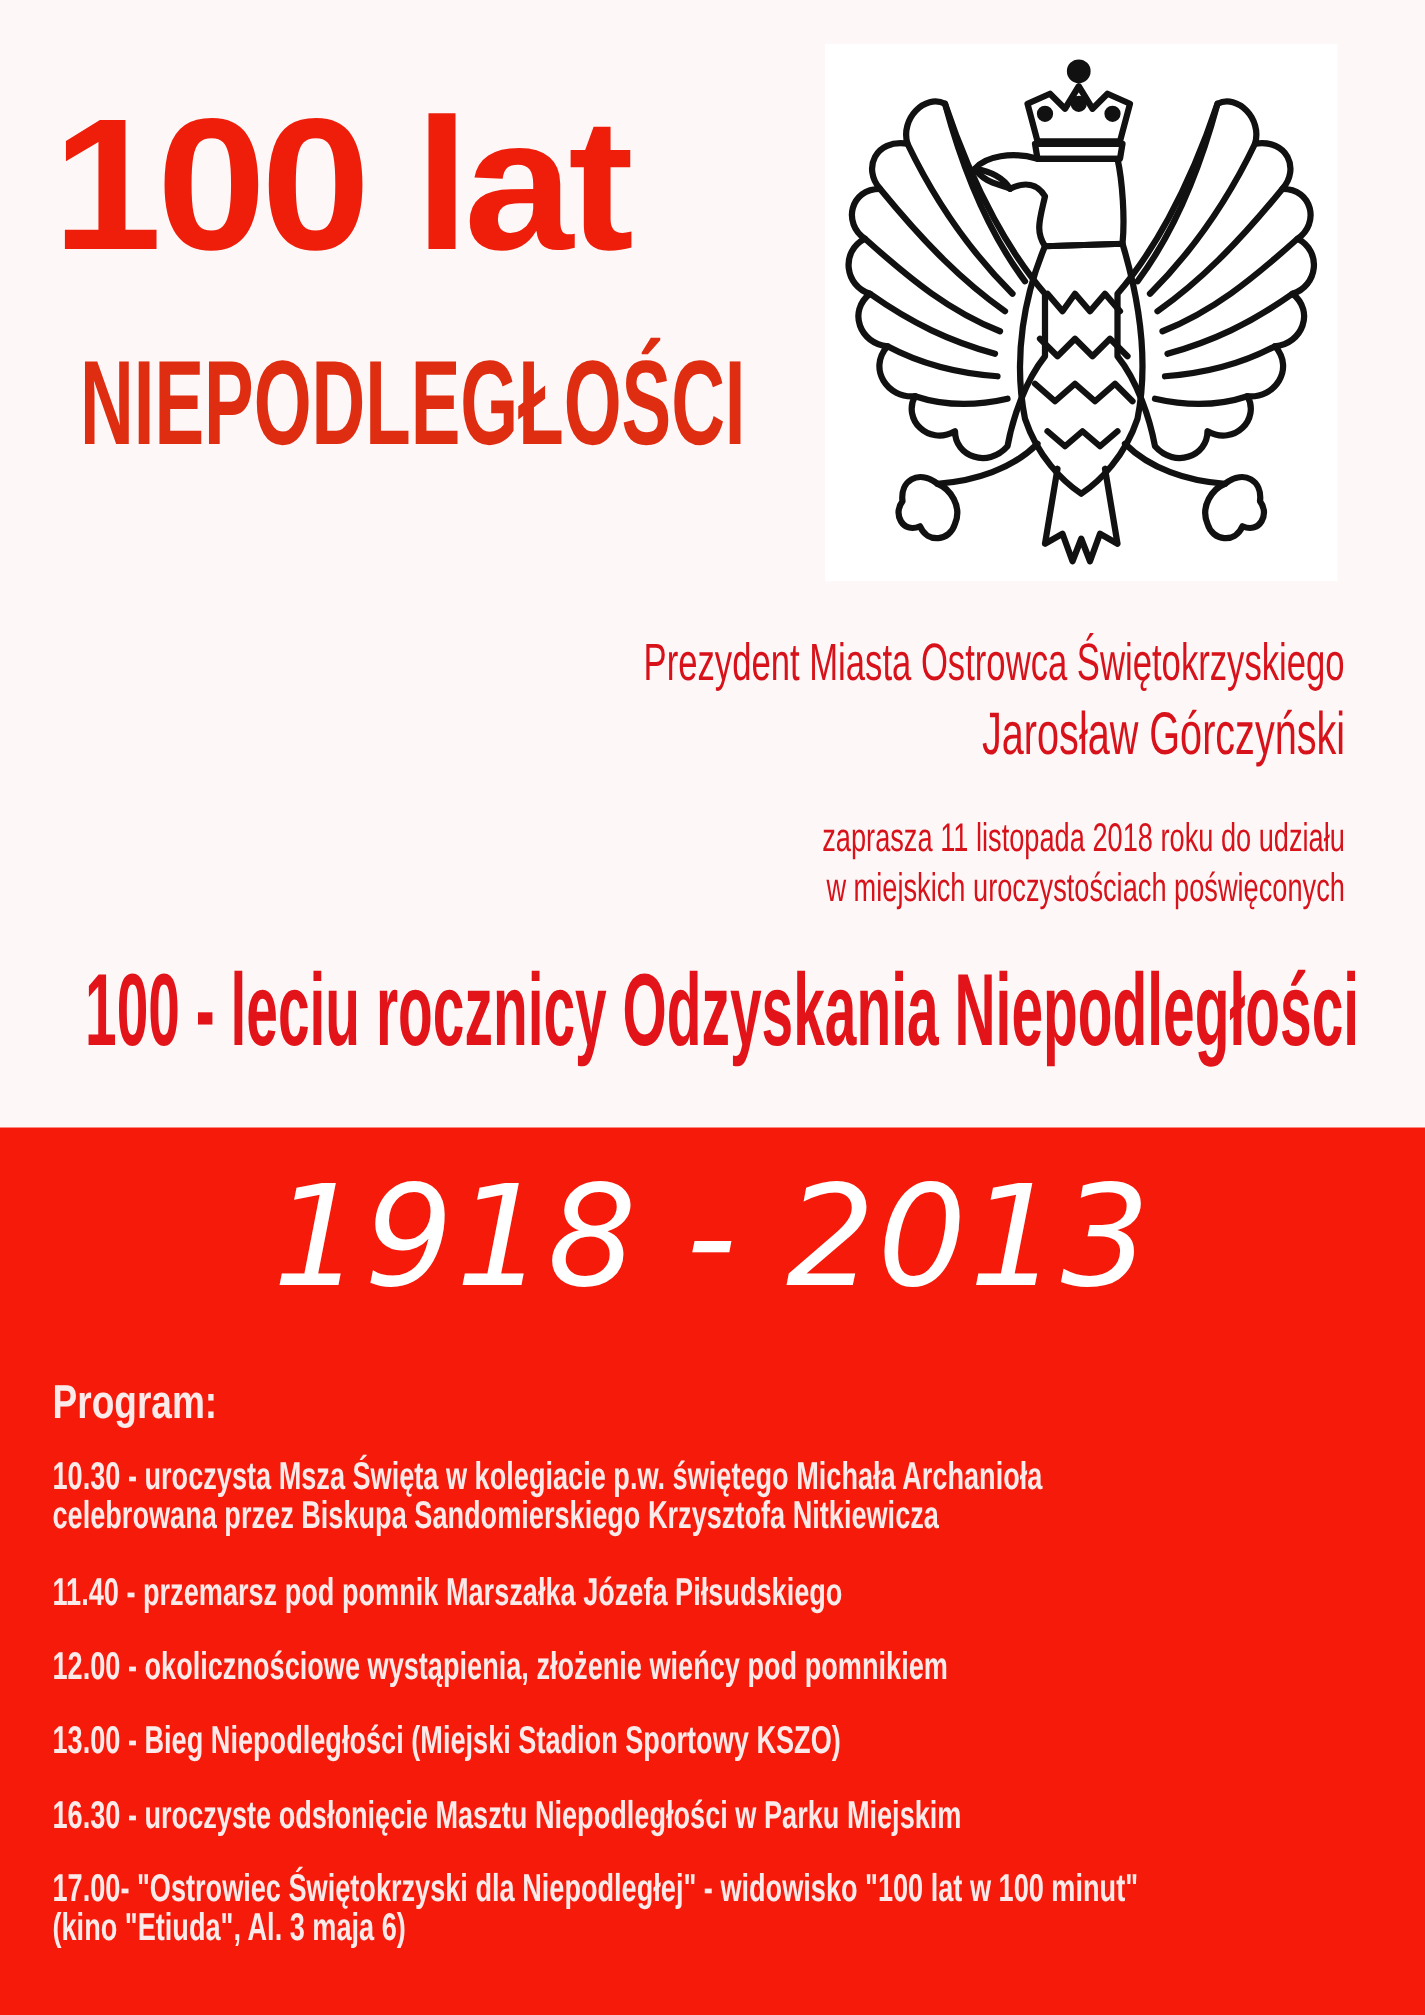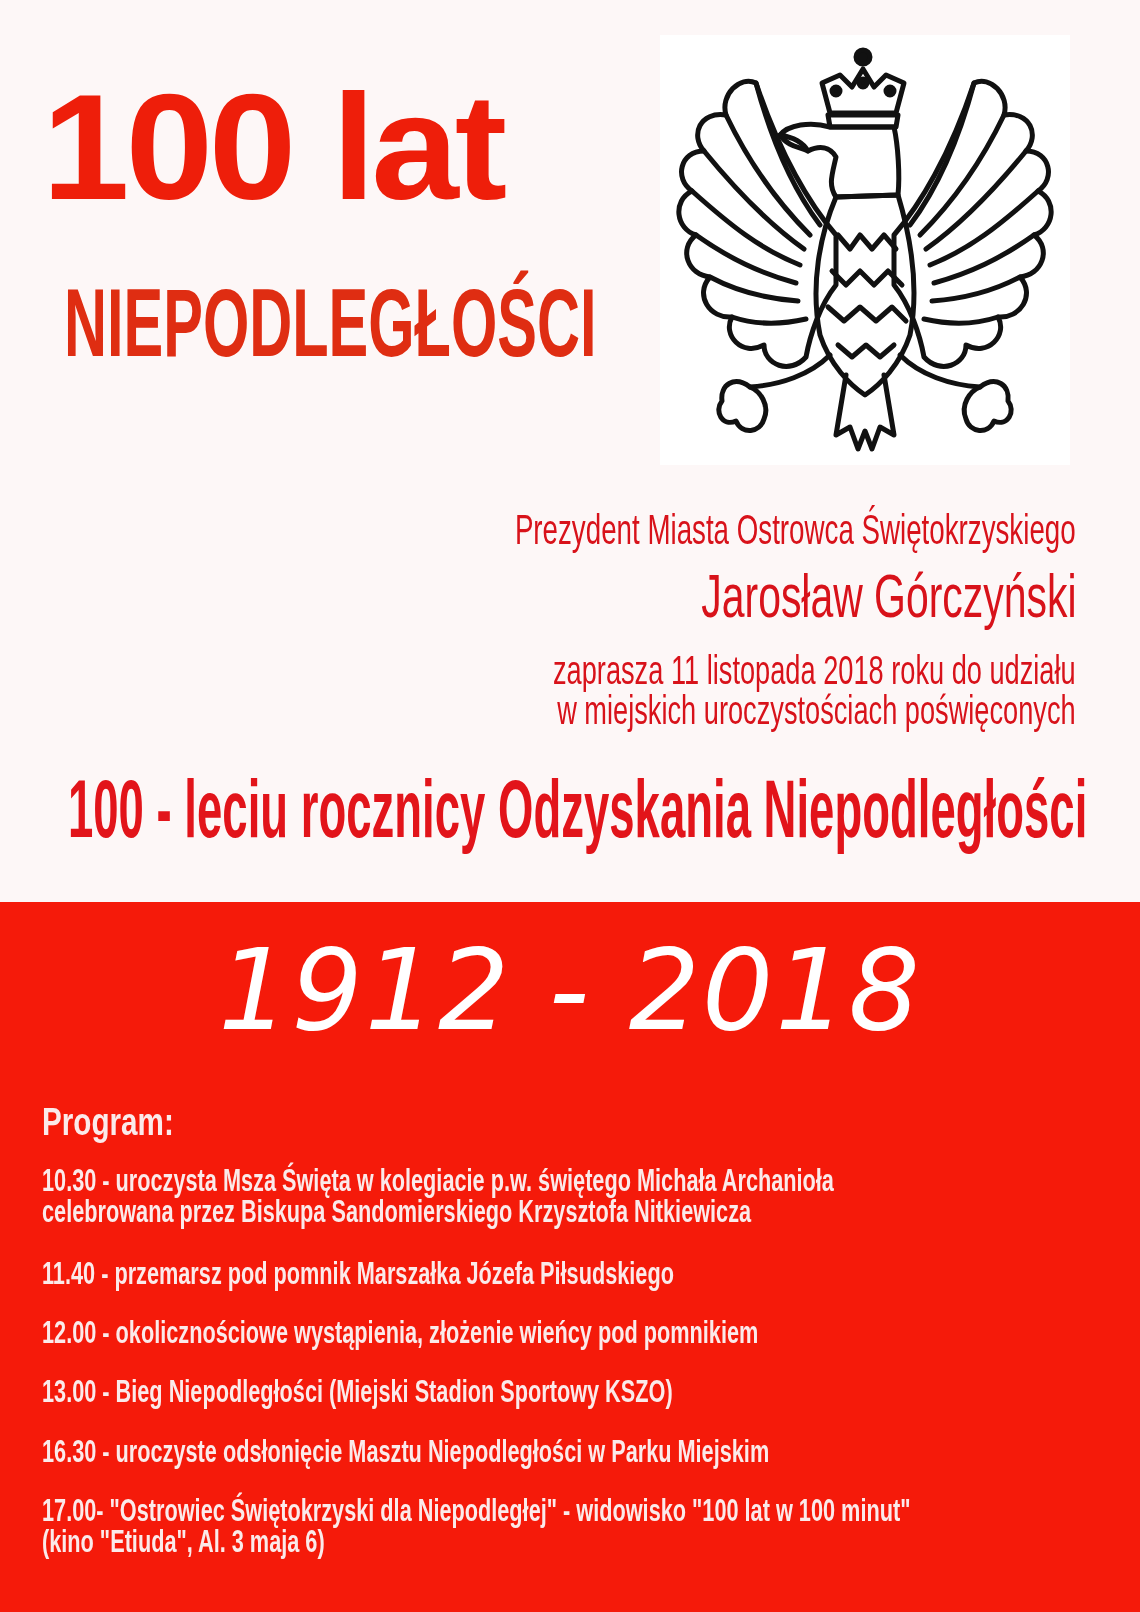--- a/index.html
+++ b/index.html
@@ -7,23 +7,23 @@
   .top { position:absolute; left:0; top:0; width:1140px; height:902px; background:#fdf7f7; }
   .bottom { position:absolute; left:0; top:902px; width:1140px; height:710px; background:#f51a0a; }
   .cond { font-family:"Liberation Sans", sans-serif; font-weight:bold; transform-origin:left top; white-space:nowrap; position:absolute; }
   .title1 { left:42px; top:72px; font-size:150px; color:#ee1e0a; letter-spacing:-4px; transform:scaleX(1.05); line-height:1; font-weight:900; }
   .title2 { left:64px; top:275px; font-size:96px; color:#df2d12; transform:scaleX(0.62); line-height:1; }
   .eagle { position:absolute; left:660px; top:35px; width:410px; height:430px; background:#ffffff; }
   .right { color:#d8121a; text-align:right; right:64px; position:absolute; white-space:nowrap; font-weight:normal; }
   .right span { display:inline-block; transform-origin:right top; }
   .l1 { top:506px; font-size:42px; }
   .l1 span { transform:scaleX(0.66); }
-  .l2 { top:560px; font-size:62px; }
+  .l2 { top:560px; font-size:48px; }
   .l2 span { transform:scaleX(0.66); }
-  .l3 { top:650px; font-size:40px; line-height:40px; }
+  .l3 { top:650px; font-size:32px; line-height:40px; }
   .l3 span { transform:scaleX(0.68); display:block; }
   .headline { left:68px; top:768px; font-size:82px; color:#e2141a; transform:scaleX(0.555); line-height:1; }
   .years { position:absolute; left:0; width:1140px; top:925px; text-align:center; color:#ffffff; font-family:"DejaVu Sans", sans-serif; font-size:112px; font-style:oblique; letter-spacing:2px; }
   .prog-h { left:42px; top:1101px; font-size:38px; color:#fbeaea; transform:scaleX(0.78); }
   .item { position:absolute; left:42px; color:#fbeaea; font-weight:bold; font-size:31px; line-height:31px; white-space:nowrap; transform-origin:left top; transform:scaleX(0.7); }
   .item div { display:block; }
 </style>
 </head>
 <body>
 
@@ -82,21 +82,21 @@
 
 <div class="right l1"><span>Prezydent Miasta Ostrowca Świętokrzyskiego</span></div>
 <div class="right l2"><span>Jarosław Górczyński</span></div>
 <div class="right l3">
   <span>zaprasza  11 listopada 2018 roku do udziału</span>
   <span>w miejskich uroczystościach poświęconych</span>
 </div>
 
 <div class="cond headline">100 - leciu rocznicy Odzyskania Niepodległości</div>
 
-<div class="years">1912 - 2018</div>
+<div class="years">1918 - 2013</div>
 
 <div class="cond prog-h">Program:</div>
 
 <div class="item" style="top:1165px">
   <div>10.30 - uroczysta Msza Święta w kolegiacie p.w. świętego Michała Archanioła</div>
   <div>celebrowana przez Biskupa Sandomierskiego Krzysztofa Nitkiewicza</div>
 </div>
 <div class="item" style="top:1258px">
   <div>11.40 - przemarsz pod pomnik Marszałka Józefa Piłsudskiego</div>
 </div>

